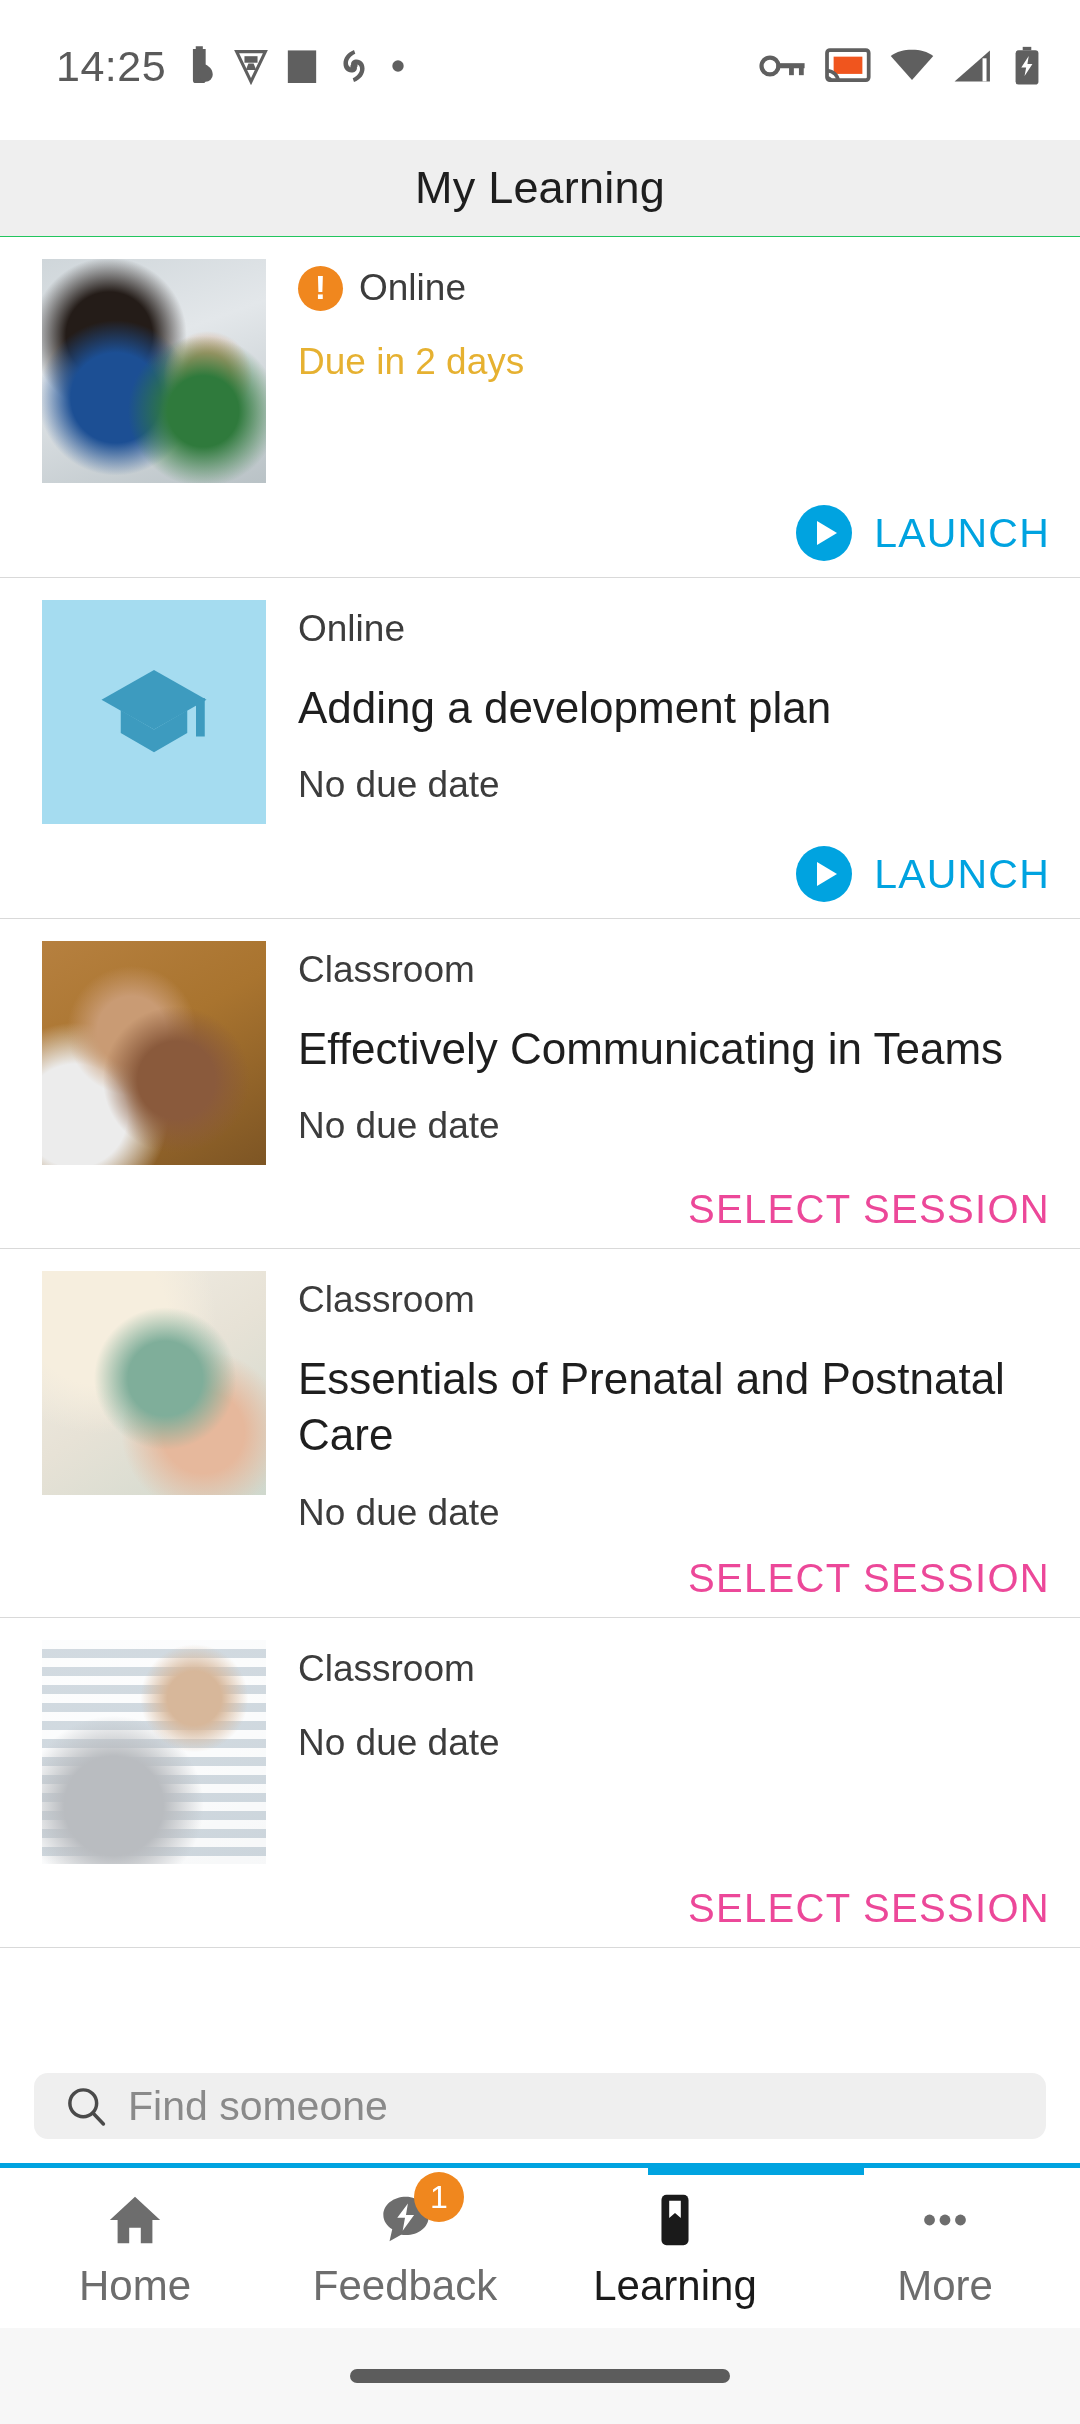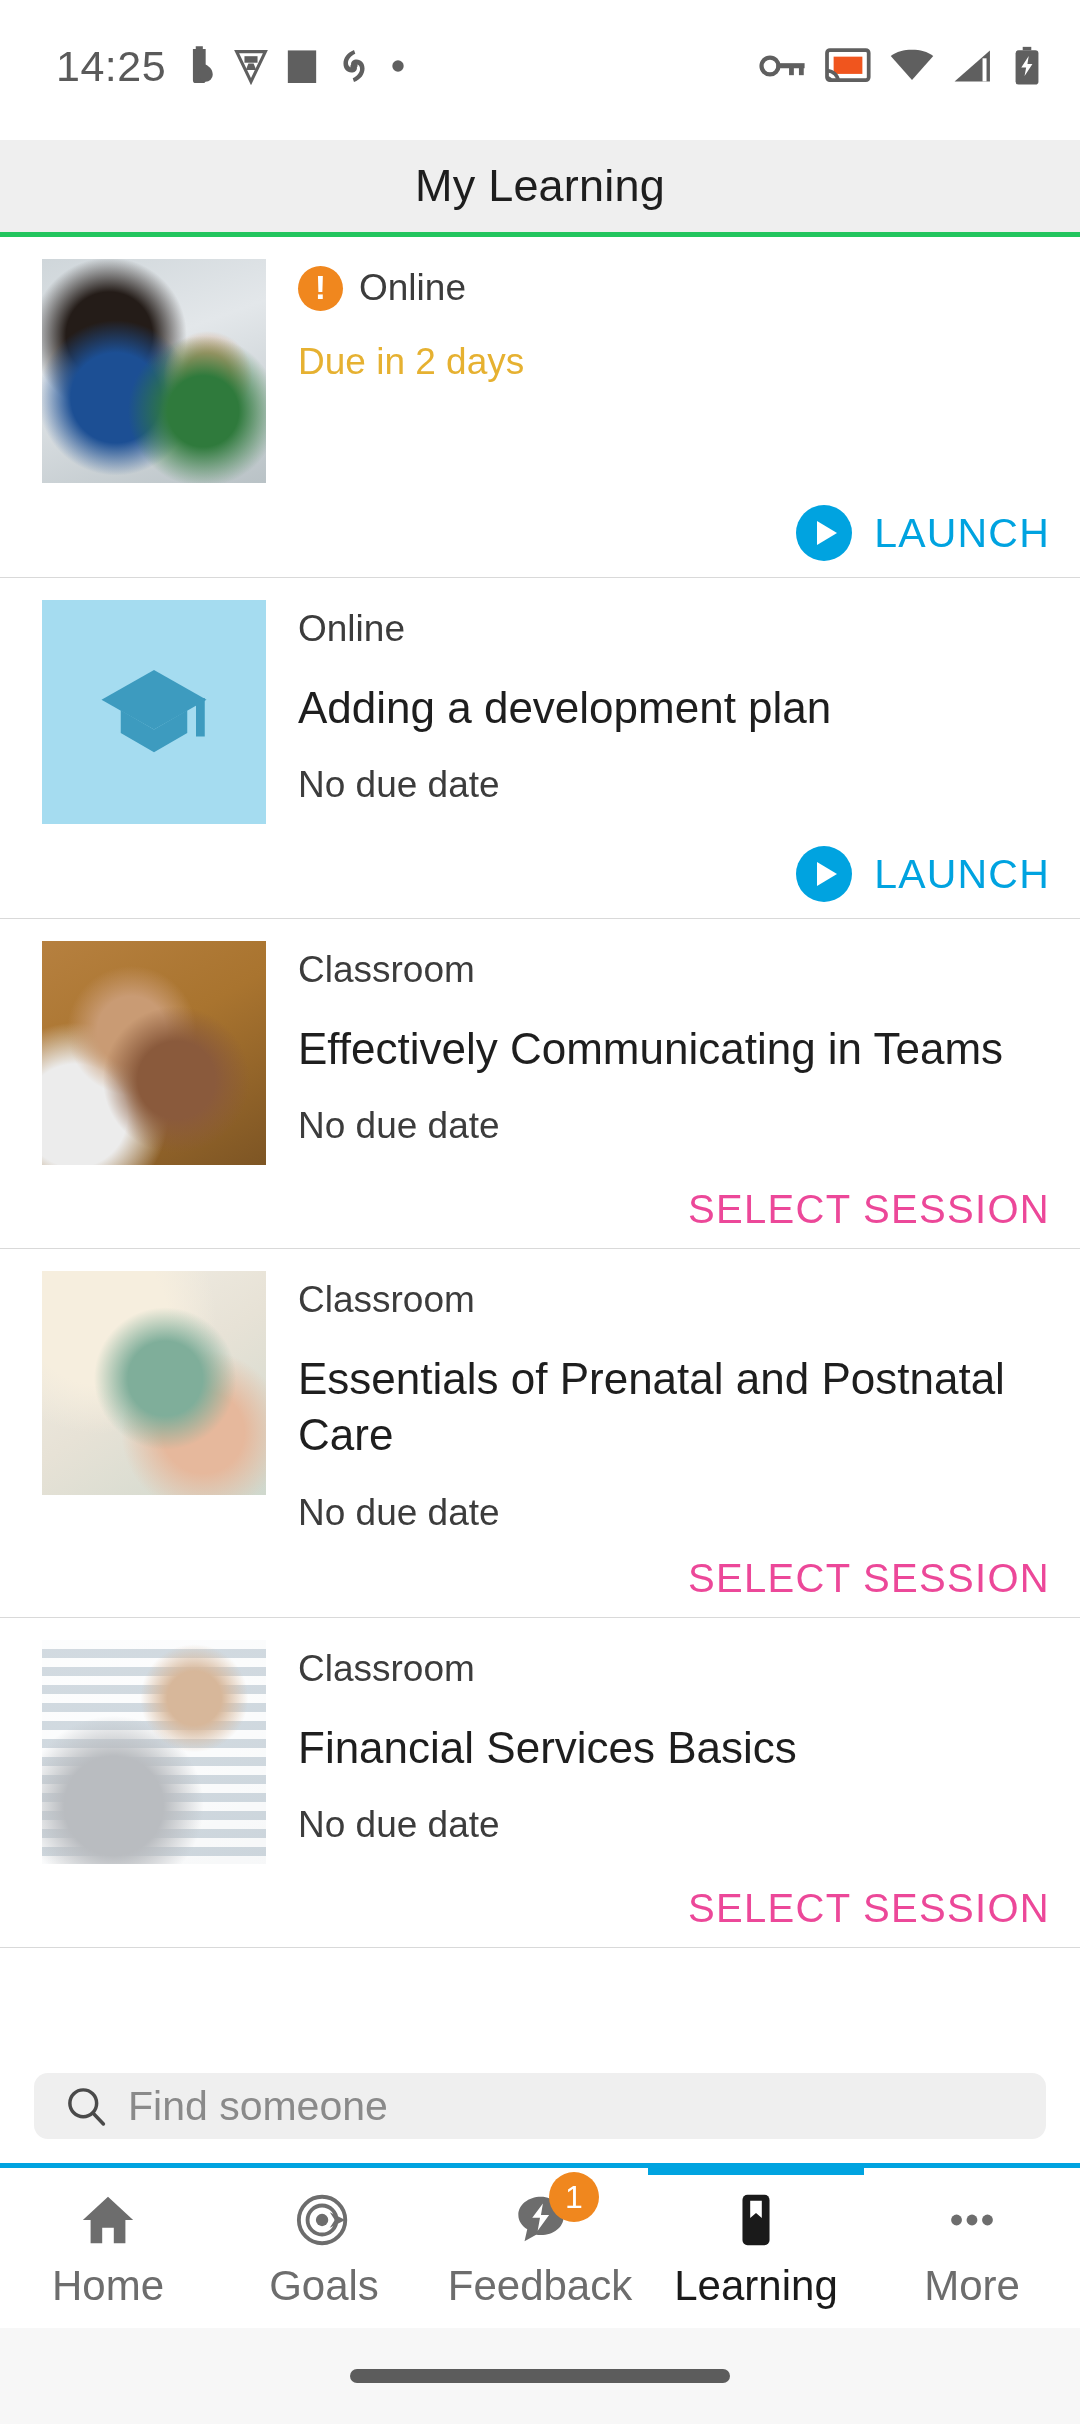--- a/index.html
+++ b/index.html
@@ -20,21 +20,21 @@
   }
   .sb-left { display:flex; align-items:center; gap:17px; }
   .sb-time { font-size:43px; color:#5a5a5a; letter-spacing:0.5px; font-weight:400; }
   .sb-right { display:flex; align-items:center; gap:19px; }
   .sb-ico { display:block; }
 
   
   .titlebar {
     flex:0 0 97px; height:97px; background:#efefef;
     display:flex; align-items:center; justify-content:center;
-    border-bottom:5px solid #22c55e;
+    border-bottom:1px solid #22c55e;
   }
   .titlebar h1 { font-size:45px; font-weight:400; color:#1e1e1e; letter-spacing:0.2px; }
 
   
   .list { flex:1 1 auto; overflow:hidden; background:#fff; }
   .card {
     position:relative;
     padding:22px 30px 16px 42px;
     border-bottom:1px solid #d9d9d9;
     display:block;
@@ -307,21 +307,20 @@
       </div>
     </div>
 
     <div class="card">
       <div class="card-row">
         <div class="thumb thumb-img5"></div>
         <div class="card-body">
           <div class="meta-row">
             <span class="meta-text">Classroom</span>
           </div>
-          <div class="card-title">Financial Services Basics</div>
           <div class="card-due">No due date</div>
         </div>
       </div>
       <div class="card-action">
         <button class="select-label">SELECT SESSION</button>
       </div>
     </div>
 
   </div>
 
@@ -342,31 +341,20 @@
 
       <div class="nav-item">
         <div class="nav-icon">
           <svg width="58" height="56" viewBox="0 0 30 28">
             <path fill="#6d6d6d" d="M15 2L2 14h4v12h6v-8h6v8h6V14h4L15 2z"></path>
           </svg>
         </div>
         <span class="nav-label">Home</span>
       </div>
 
-      <div class="nav-item">
-        <div class="nav-icon">
-          <svg width="58" height="56" viewBox="0 0 30 28">
-            <circle cx="14" cy="14" r="12" fill="none" stroke="#6d6d6d" stroke-width="2"></circle>
-            <circle cx="14" cy="14" r="7.5" fill="none" stroke="#6d6d6d" stroke-width="2"></circle>
-            <circle cx="14" cy="14" r="3.2" fill="#6d6d6d"></circle>
-            <path fill="#6d6d6d" d="M18 10l8 4-8 4 2.6-4L18 10z"></path>
-          </svg>
-        </div>
-        <span class="nav-label">Goals</span>
-      </div>
 
       <div class="nav-item">
         <div class="nav-icon">
           <svg width="58" height="56" viewBox="0 0 30 28">
             <path fill="#6d6d6d" d="M15.5 2C9 2 3.8 6.2 3.8 11.4c0 3 1.8 5.7 4.6 7.4L7 25l6-3.4c.8.1 1.7.2 2.5.2 6.5 0 11.7-4.2 11.7-9.4S22 2 15.5 2z"></path>
             <path fill="#ffffff" d="M16.5 5.5l-5.5 7.4h4l-1.2 6.6 5.9-8.1h-4.2l1-5.9z"></path>
           </svg>
           <span class="badge">1</span>
         </div>
         <span class="nav-label">Feedback</span>

